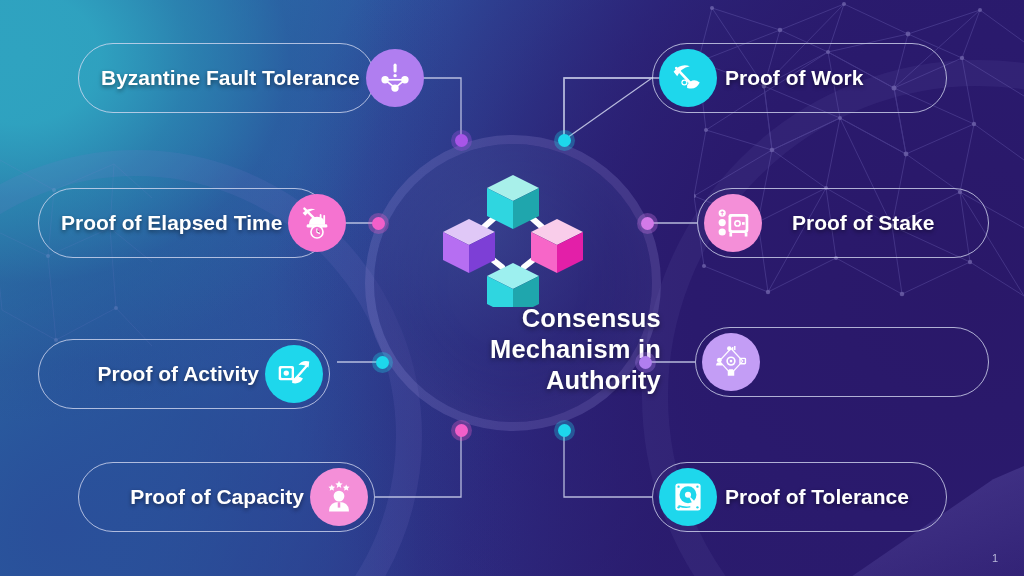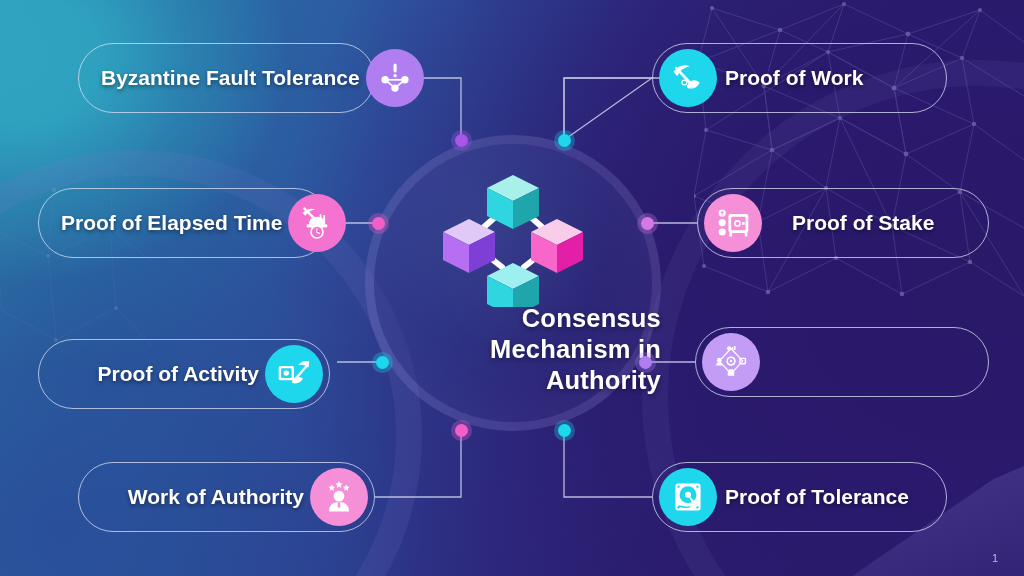--- a/index.html
+++ b/index.html
@@ -281,21 +281,21 @@
         <g stroke="#fff" stroke-width="2.6" stroke-linecap="round">
           <path d="M35 10 L22 25"></path>
         </g>
         <path d="M37 6 Q29 4 25 10 Q32 9 36 13 Z" fill="#fff"></path>
         <path d="M18 27 Q23 20 30 25 Q26 32 18 30 Z" fill="#fff"></path>
       </svg>
     </span>
   </div>
 
   <div class="pill left" style="left:78px;top:462px;width:297px;">
-    <span class="pill-label">Work of Authority</span>
+    <span class="pill-label">Proof of Capacity</span>
     <span class="icon-badge" style="background:#f48fd8;">
       <svg viewBox="0 0 40 40">
         <g fill="#fff">
           <path d="M12 6 l1.1 2.4 2.6.3 -1.9 1.8 .5 2.6 -2.3-1.3 -2.3 1.3 .5-2.6 -1.9-1.8 2.6-.3z"></path>
           <path d="M28 6 l1.1 2.4 2.6.3 -1.9 1.8 .5 2.6 -2.3-1.3 -2.3 1.3 .5-2.6 -1.9-1.8 2.6-.3z"></path>
           <path d="M20 2 l1.2 2.7 2.9.3 -2.2 2 .6 2.9 -2.5-1.5 -2.5 1.5 .6-2.9 -2.2-2 2.9-.3z"></path>
         </g>
         <circle cx="20" cy="19" r="6" fill="#fff"></circle>
         <path d="M9 36 Q9 25.5 20 25.5 Q31 25.5 31 36 Z" fill="#fff"></path>
         <rect x="18.6" y="25.8" width="2.8" height="6" fill="#f48fd8"></rect>

